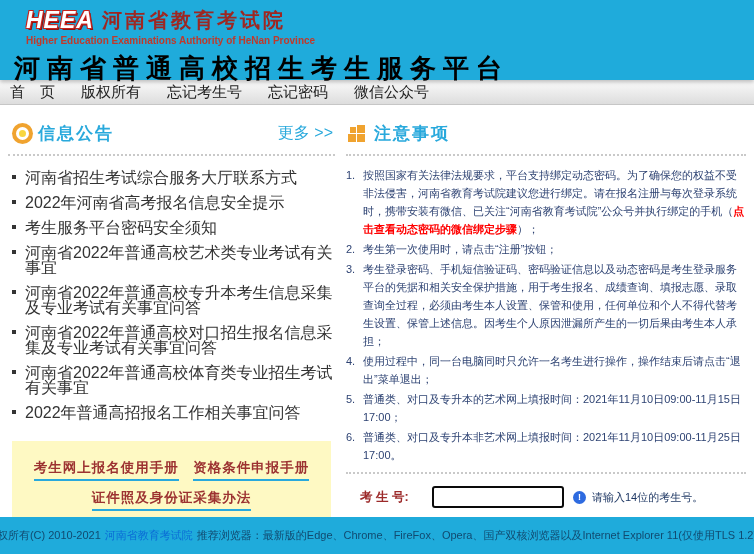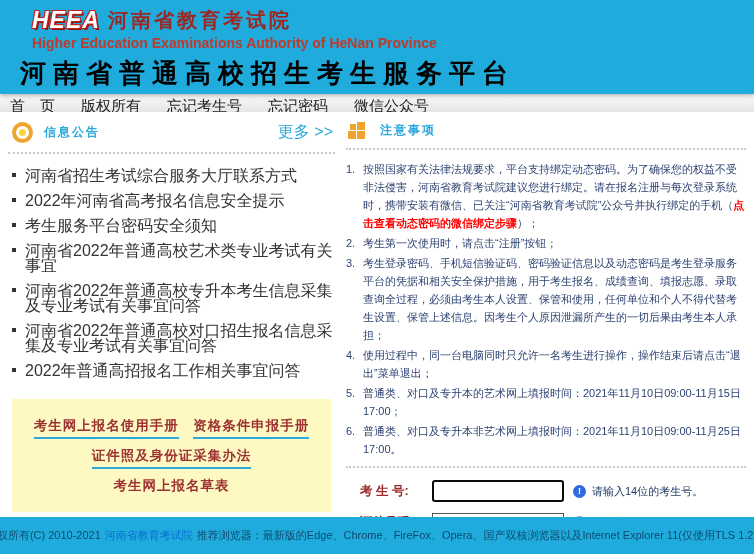--- a/index.html
+++ b/index.html
@@ -3,42 +3,42 @@
 <meta charset="utf-8">
 <style>
   * { margin:0; padding:0; box-sizing:border-box; }
   html,body { width:754px; height:554px; }
   body {
     font-family:"Liberation Sans","DejaVu Sans",sans-serif;
     background:#ffffff; position:relative; overflow:hidden;
   }
 
   
-  .banner { height:94px; background:#1fabdb; padding:7px 10px 0 20px; box-shadow:0 2px 4px rgba(0,0,0,.25); position:relative; z-index:2; }
+  .banner { height:80px; background:#1fabdb; padding:7px 10px 0 14px; box-shadow:0 2px 4px rgba(0,0,0,.25); position:relative; z-index:2; }
   .logo-row { display:flex; align-items:flex-end; margin-left:12px; }
   .heea {
     font-style:italic; font-weight:bold; font-size:23px; letter-spacing:1px; color:#fff;
     text-shadow:-1px -1px 0 #c5231c, 1px -1px 0 #c5231c, -1px 1px 0 #c5231c, 1px 1px 0 #c5231c, 2px 2px 0 #8e1410;
   }
   .org-name { font-size:20px; font-weight:bold; color:#9e2722; margin-left:8px; letter-spacing:3px; }
-  .org-en { font-size:14px; font-weight:bold; color:#c0392b; margin:1px 0 0 12px; }
+  .org-en { font-size:10px; font-weight:bold; color:#c0392b; margin:1px 0 0 12px; }
   .site-title { font-size:26px; font-weight:bold; color:#000000; letter-spacing:7px; margin:5px 0 0 0; }
 
   
   .nav { height:25px; background:linear-gradient(#fbfbfb,#dddddd); border-bottom:1px solid #c6c6c6;
          display:flex; align-items:center; padding-left:10px; }
   .nav-item { font-size:15px; font-weight:normal; color:#222; margin-right:26px; cursor:pointer; white-space:nowrap;text-align:center; }
 
   
   .main { position:absolute; top:112px; left:0; right:0; bottom:37px; background:#fff; }
   .left-col  { position:absolute; left:8px;  top:8px; width:327px; }
   .right-col { position:absolute; left:346px; top:8px; width:400px; }
 
   .panel-head { display:flex; align-items:center; padding:2px 2px 9px 2px; border-bottom:2px dotted #c9c9c9; }
-  .panel-title { color:#29a9dc; font-size:12px; font-weight:bold; margin-left:15px; letter-spacing:2px; }
+  .panel-title { color:#29a9dc; font-size:17px; font-weight:bold; margin-left:9px; letter-spacing:2px; }
   .more-link { margin-left:auto; color:#29a9dc; font-size:16px; cursor:pointer; white-space:nowrap; }
 
   .circle-icon { width:13px; height:13px; border-radius:50%; background:#f8d63f; border:3px solid #ffffff;
                  box-shadow:0 0 0 4px #f0a32f; margin:4px 0 4px 6px; flex:0 0 auto; }
   .squares-icon { width:17px; height:17px; position:relative; flex:0 0 auto; }
   .squares-icon i { position:absolute; background:#f0a32f; }
   .squares-icon .s1 { width:6px; height:6px; left:2px; top:2px; }
   .squares-icon .s2 { width:8px; height:8px; right:0; top:0; }
   .squares-icon .s3 { width:8px; height:8px; left:0; bottom:0; }
   .squares-icon .s4 { width:8px; height:8px; right:0; bottom:0; }
@@ -106,20 +106,21 @@
       <span class="panel-title">信息公告</span>
       <span class="more-link">更多 &gt;&gt;</span>
     </div>
     <ul class="notice-list">
       <li>河南省招生考试综合服务大厅联系方式</li>
       <li>2022年河南省高考报名信息安全提示</li>
       <li>考生服务平台密码安全须知</li>
       <li>河南省2022年普通高校艺术类专业考试有关事宜</li>
       <li>河南省2022年普通高校专升本考生信息采集及专业考试有关事宜问答</li>
       <li>河南省2022年普通高校对口招生报名信息采集及专业考试有关事宜问答</li>
+      <li>河南省2022年普通高校体育类专业招生考试有关事宜</li>
       <li>2022年普通高招报名工作相关事宜问答</li>
     </ul>
     <div class="handbook-box">
       <div class="handbook-line">
         <span class="handbook-link">考生网上报名使用手册</span>
         <span class="handbook-link">资格条件申报手册</span>
       </div>
       <div class="handbook-line">
         <span class="handbook-link">证件照及身份证采集办法</span>
       </div>

